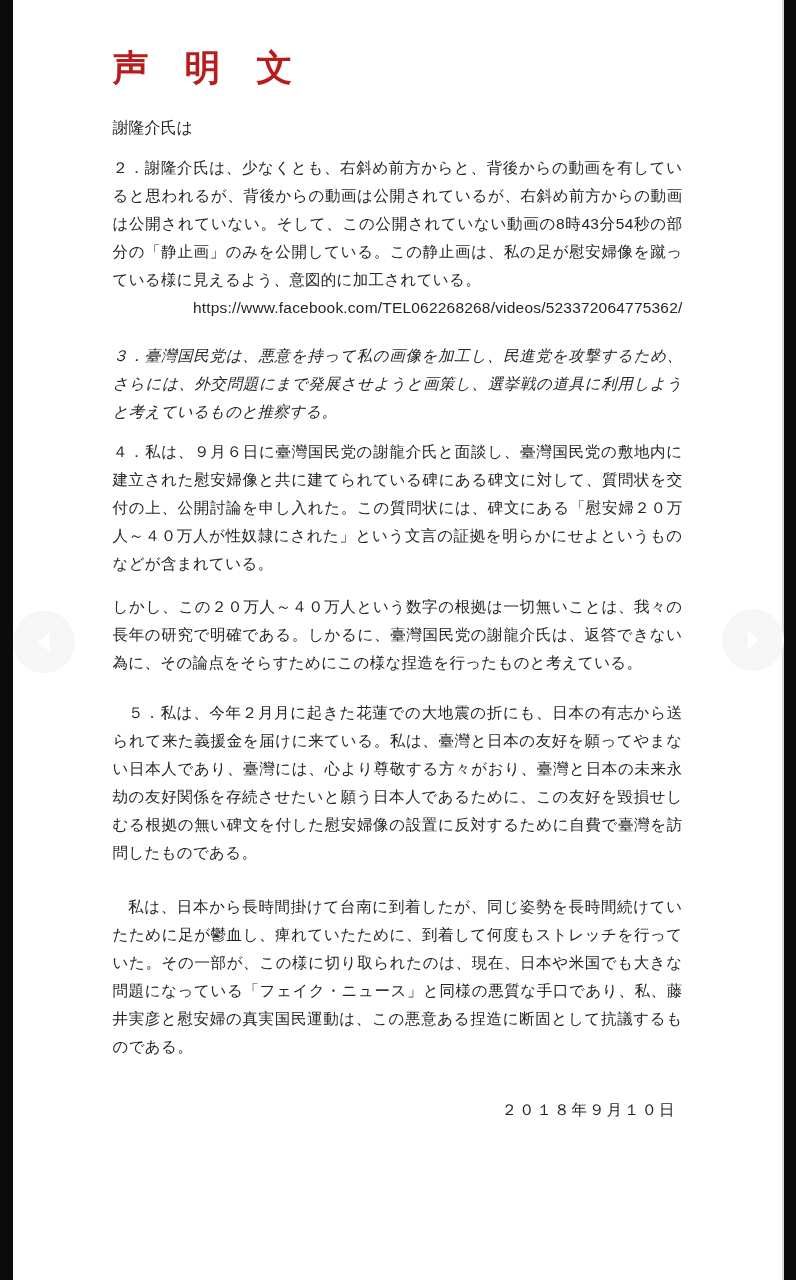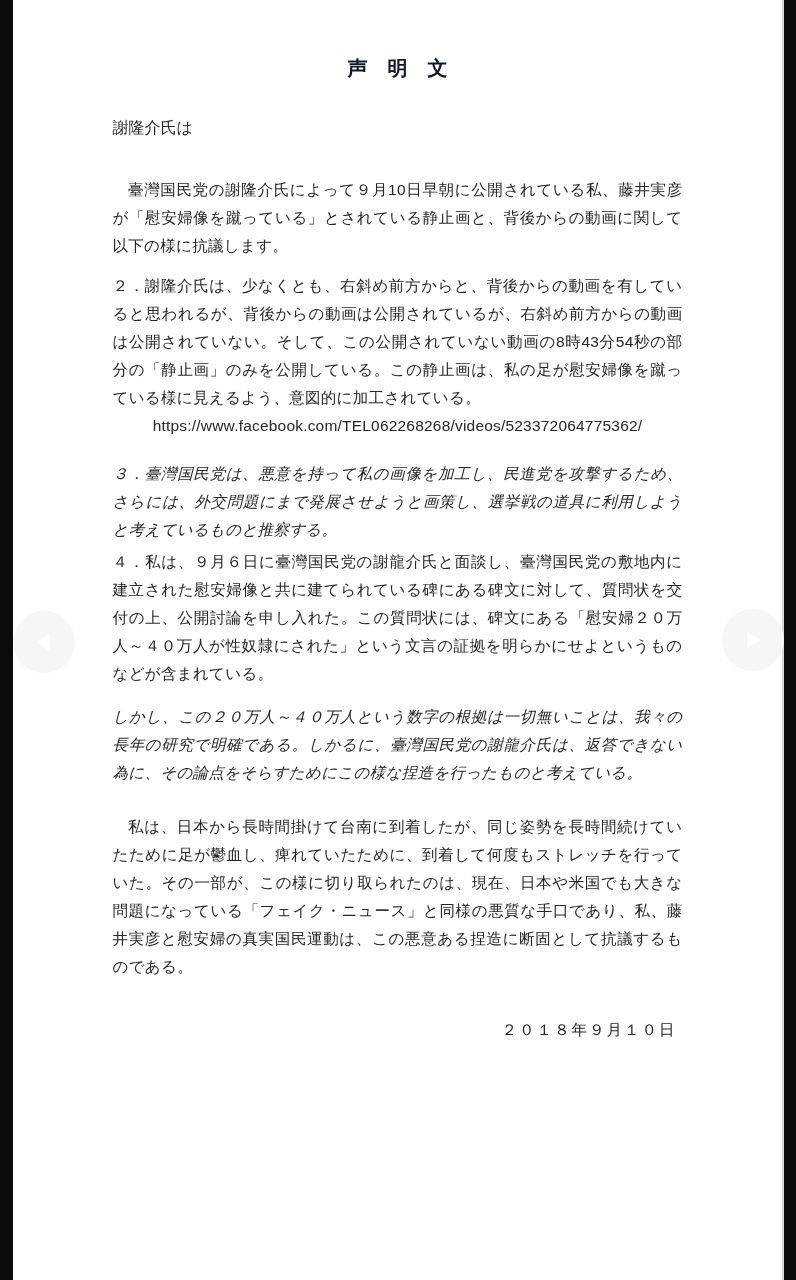--- a/index.html
+++ b/index.html
@@ -18,40 +18,40 @@
 
   
   .page {
     position: absolute; top: 0; bottom: 0; left: 13px; right: 12px;
     background: #ffffff;
     border-right: 2px solid #d9d9d9;
   }
   .doc-inner { width: 570px; margin: 0 auto; padding-top: 48px; color: #262626; }
 
   .doc-title {
-    text-align: center;
-    font-size: 20px; line-height: 40px; font-weight: bold;
-    color: #0f172a;
+    text-align: left;
+    font-size: 36px; line-height: 40px; font-weight: bold;
+    color: #b91c1c;
   }
   .salutation {
     margin-top: 26px;
     font-size: 16px; line-height: 28px;
   }
   .para {
     font-size: 15.5px; line-height: 28px; letter-spacing: 0.3px;
     text-align: justify;
   }
   .para.indent { text-indent: 1em; }
   .p-intro   { margin-top: 34px; }
   .p-item1   { margin-top: 17px; }
   .p-item2   { margin-top: 12px; }
-  .p-url     { margin-top: 0; text-align: center; letter-spacing: 0.2px; }
+  .p-url     { margin-top: 0; text-align: right; letter-spacing: 0.2px; }
   .p-item3   { margin-top: 20px; font-style: italic; }
-  .p-item4   { margin-top: 4px; }
-  .p-shikashi{ margin-top: 15px; font-style: italic; }
+  .p-item4   { margin-top: 12px; }
+  .p-shikashi{ margin-top: 15px; }
   .p-item5   { margin-top: 22px; }
   .p-final   { margin-top: 26px; }
 
   .doc-date {
     margin-top: 35px; padding-right: 6px;
     font-size: 15.5px; line-height: 28px; letter-spacing: 2px;
     text-align: right;
   }
 
   
@@ -74,33 +74,33 @@
   <div class="edge edge-left"></div>
   <div class="edge edge-right"></div>
 
   <div class="page">
     <div class="doc-inner">
 
       <div class="doc-title">声　明　文</div>
 
       <div class="salutation">謝隆介氏は</div>
 
-      <p class="para indent p-intro">臺灣国民党の謝隆介氏によって９月10日早朝に公開されている私、藤井実彦が「慰安婦像を蹴っている」とされている静止画と、背後からの動画に関して以下の様に抗議します。</p>
 
 
       <p class="para p-item2">２．謝隆介氏は、少なくとも、右斜め前方からと、背後からの動画を有していると思われるが、背後からの動画は公開されているが、右斜め前方からの動画は公開されていない。そして、この公開されていない動画の8時43分54秒の部分の「静止画」のみを公開している。この静止画は、私の足が慰安婦像を蹴っている様に見えるよう、意図的に加工されている。</p>
 
       <p class="para p-url">https://www.facebook.com/TEL062268268/videos/523372064775362/</p>
 
       <p class="para p-item3">３．臺灣国民党は、悪意を持って私の画像を加工し、民進党を攻撃するため、さらには、外交問題にまで発展させようと画策し、選挙戦の道具に利用しようと考えているものと推察する。</p>
 
       <p class="para p-item4">４．私は、９月６日に臺灣国民党の謝龍介氏と面談し、臺灣国民党の敷地内に建立された慰安婦像と共に建てられている碑にある碑文に対して、質問状を交付の上、公開討論を申し入れた。この質問状には、碑文にある「慰安婦２０万人～４０万人が性奴隷にされた」という文言の証拠を明らかにせよというものなどが含まれている。</p>
 
       <p class="para p-shikashi">しかし、この２０万人～４０万人という数字の根拠は一切無いことは、我々の長年の研究で明確である。しかるに、臺灣国民党の謝龍介氏は、返答できない為に、その論点をそらすためにこの様な捏造を行ったものと考えている。</p>
 
+      <p class="para indent p-item5">５．私は、今年２月月に起きた花蓮での大地震の折にも、日本の有志から送られて来た義援金を届けに来ている。私は、臺灣と日本の友好を願ってやまない日本人であり、臺灣には、心より尊敬する方々がおり、臺灣と日本の未来永劫の友好関係を存続させたいと願う日本人であるために、この友好を毀損せしむる根拠の無い碑文を付した慰安婦像の設置に反対するために自費で臺灣を訪問したものである。</p>
 
       <p class="para indent p-final">私は、日本から長時間掛けて台南に到着したが、同じ姿勢を長時間続けていたために足が鬱血し、痺れていたために、到着して何度もストレッチを行っていた。その一部が、この様に切り取られたのは、現在、日本や米国でも大きな問題になっている「フェイク・ニュース」と同様の悪質な手口であり、私、藤井実彦と慰安婦の真実国民運動は、この悪意ある捏造に断固として抗議するものである。</p>
 
       <div class="doc-date">２０１８年９月１０日</div>
 
     </div>
   </div>
 
   <button class="nav-btn nav-prev">
     <span>

